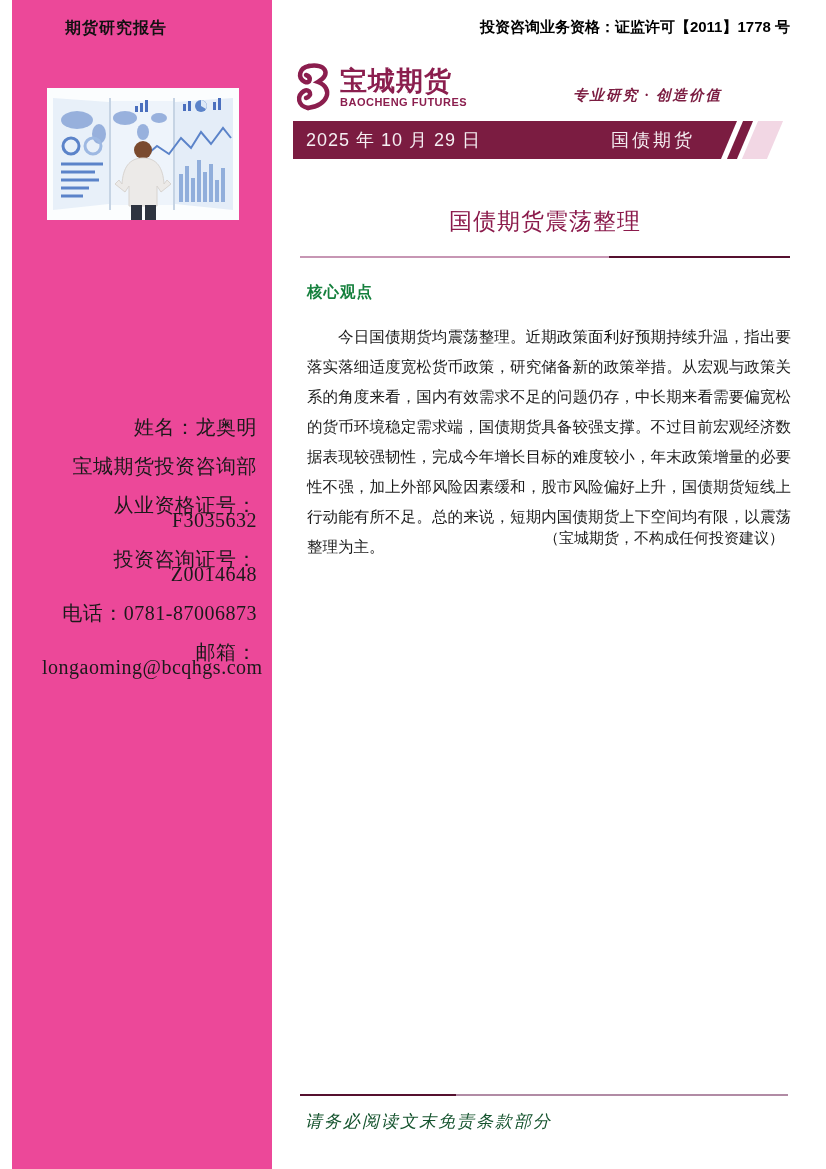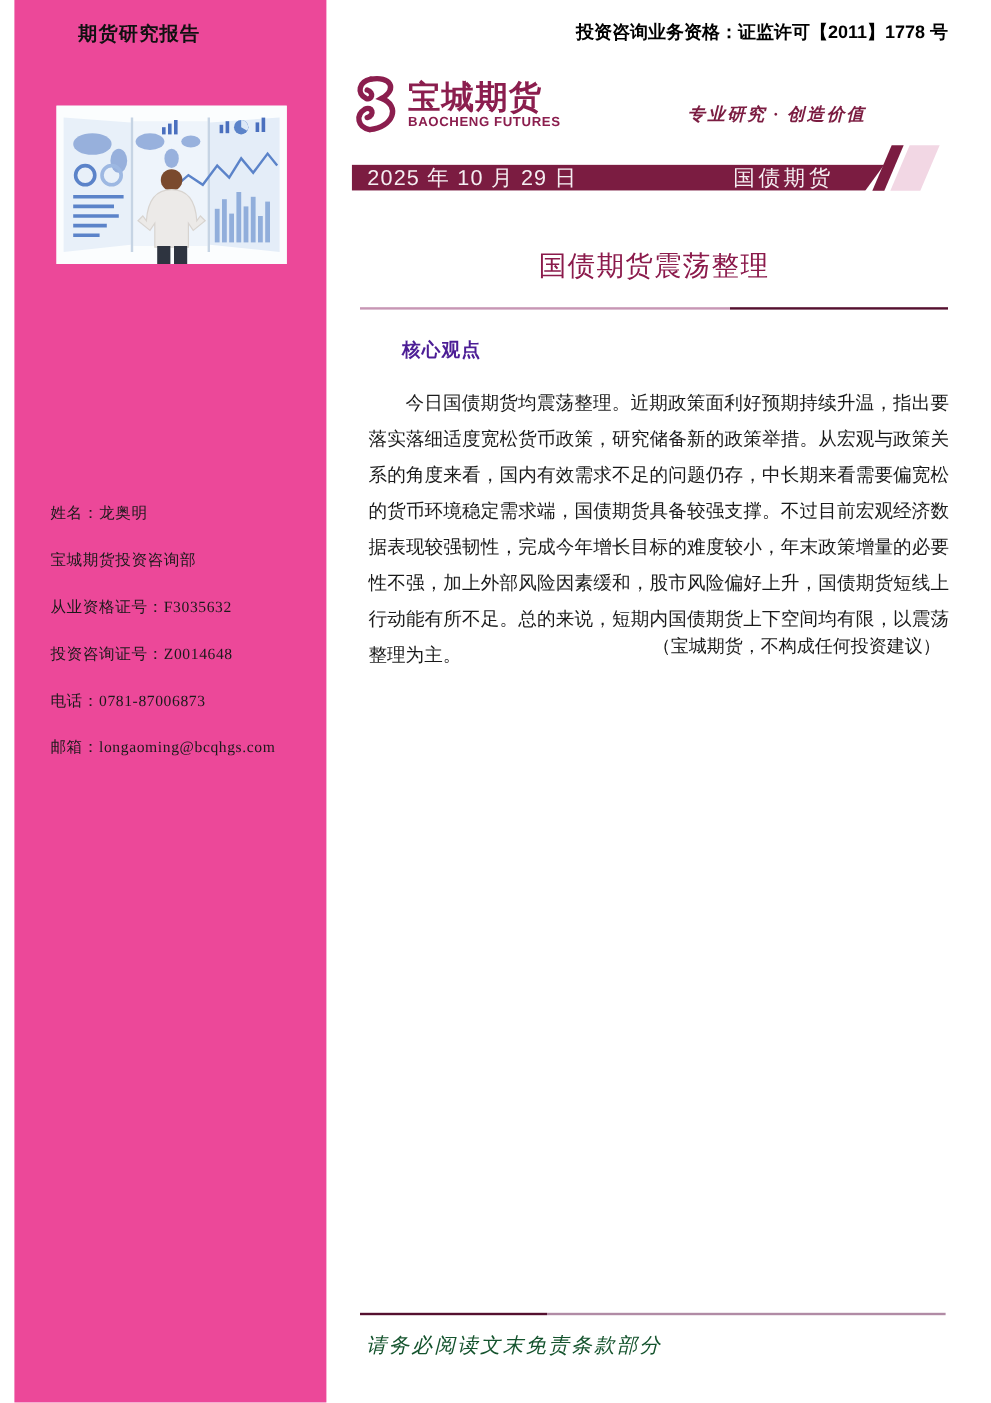--- a/index.html
+++ b/index.html
@@ -33,23 +33,24 @@
   .photo {
     position: absolute;
     left: 35px; top: 88px;
     width: 192px; height: 132px;
     background: #f8fafc;
   }
   .contact {
     position: absolute;
     left: 30px; top: 420px;
     width: 215px;
-    font-size: 13px;
+    font-size: 20px;
     color: #1a1a1a;
     letter-spacing: 0.5px;
+    text-align: right;
   }
   .contact p { margin: 0 0 24px 0; line-height: 15px; }
   .statement {
     position: absolute;
     left: 28px; top: 700px;
     width: 219px;
     font-size: 14.5px;
     line-height: 32.5px;
     letter-spacing: 1.5px;
     text-align: justify;
@@ -93,29 +94,28 @@
     font-size: 14.5px;
     font-weight: bold;
     font-style: italic;
     color: #7b1c41;
     letter-spacing: 2px;
   }
 
   .banner { position: absolute; left: 293px; top: 121px; width: 497px; height: 38px; }
   .banner-bar {
     position: absolute; left: 0; top: 0;
-    width: 444px; height: 22px;
+    width: 444px; height: 38px;
     background: #7b1c41;
     clip-path: polygon(0 0, 100% 0, calc(100% - 16px) 100%, 0 100%);
     display: flex;
     align-items: center;
     justify-content: space-between;
     padding: 0 42px 0 13px;
     color: #f5eef2;
-    margin-top: 16px;
   }
   .banner-date {
     font-size: 18px;
     letter-spacing: 1px;
     font-family: "Liberation Sans", "DejaVu Sans", sans-serif;
   }
   .banner-category {
     font-size: 18px;
     letter-spacing: 3px;
   }
@@ -147,23 +147,22 @@
     left: 300px; top: 256px;
     width: 490px; height: 2px;
     background: linear-gradient(90deg, #c796b4 0%, #c796b4 63%, #55102f 63%, #55102f 100%);
   }
 
   .core-heading {
     position: absolute;
     left: 307px; top: 282px;
     font-size: 15.5px;
     font-weight: bold;
-    color: #4c1d95;
-    letter-spacing: 1px;
-    margin-left: 28px;
+    color: #15803d;
+    letter-spacing: 1px;
   }
   .report-body {
     position: absolute;
     left: 307px; top: 322px;
     width: 484px;
     font-size: 15.5px;
     line-height: 30px;
     text-align: justify;
     text-indent: 2em;
     color: #1a1a1a;

